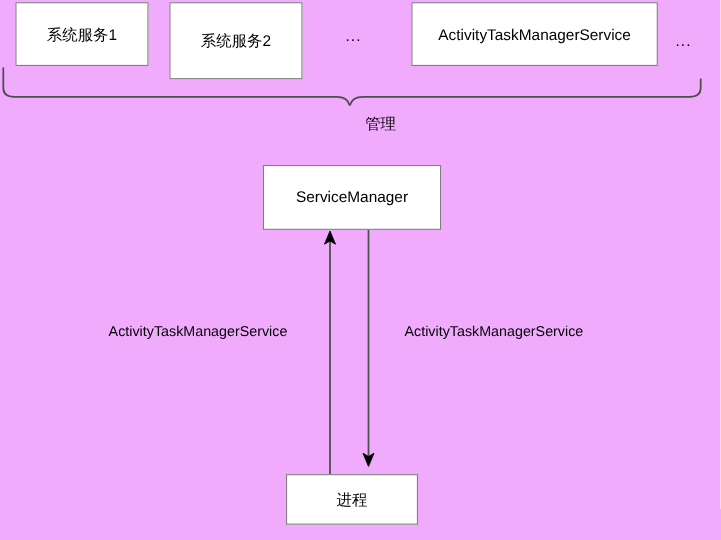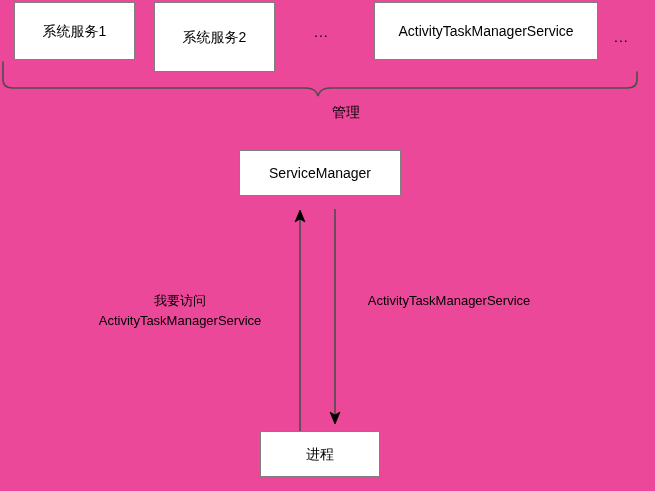--- a/index.html
+++ b/index.html
@@ -8,41 +8,41 @@
     background: #ffffff;
   }
   body {
     font-family: "Liberation Sans", "DejaVu Sans", sans-serif;
     color: #000000;
   }
   #canvas {
     position: relative;
     width: 655px;
     height: 491px;
-    background: #ec4899;
+    background: #f0abfc;
     overflow: hidden;
   }
   .node {
     position: absolute;
     box-sizing: border-box;
     background: #ffffff;
     border: 1px solid #7f7f7f;
     display: flex;
     align-items: center;
     justify-content: center;
     font-size: 14px;
     line-height: 1.2;
     color: #000000;
     text-align: center;
     white-space: nowrap;
   }
   .svc1   { left: 14px;  top: 2px;   width: 121px; height: 58px; }
   .svc2   { left: 154px; top: 2px;   width: 121px; height: 70px; }
   .atms   { left: 374px; top: 2px;   width: 224px; height: 58px; }
-  .svcmgr { left: 239px; top: 150px; width: 162px; height: 46px; }
+  .svcmgr { left: 239px; top: 150px; width: 162px; height: 59px; }
   .proc   { left: 260px; top: 431px; width: 120px; height: 46px; justify-content: center; }
 
   .ellipsis {
     position: absolute;
     font-size: 14px;
     color: #000000;
     letter-spacing: 1px;
     white-space: nowrap;
   }
   .ell1 { left: 314px; top: 24px; }
@@ -119,21 +119,20 @@
     <path d="M 335,424 L 330,412 L 335,415 L 340,412 Z" fill="#000000" stroke="#000000" stroke-width="0.8"></path>
   </svg>
 
   <div class="brace-label">管理</div>
 
   <div class="node svcmgr">
     <span>ServiceManager</span>
   </div>
 
   <div class="edge-label label-left">
-    <div>我要访问</div>
     <div>ActivityTaskManagerService</div>
   </div>
 
   <div class="edge-label label-right">
     <div>ActivityTaskManagerService</div>
   </div>
 
   <div class="node proc">
     <span>进程</span>
   </div>

